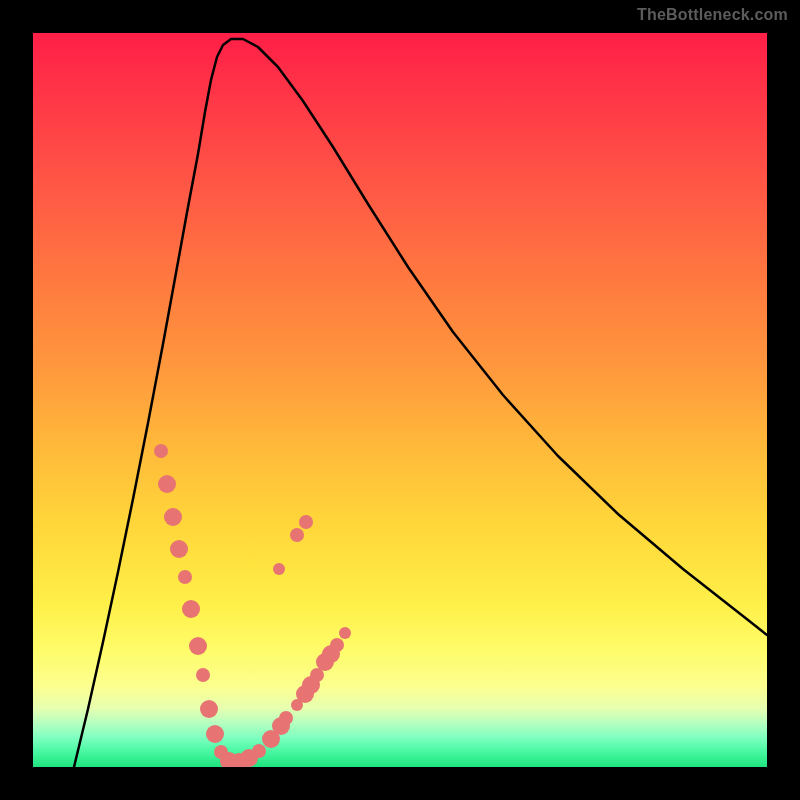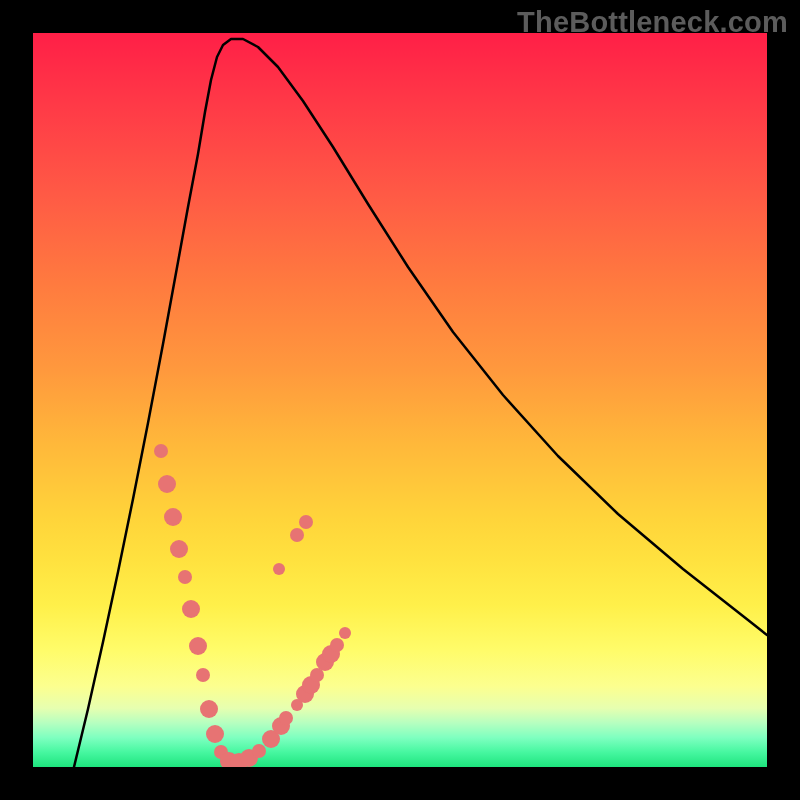--- a/index.html
+++ b/index.html
@@ -41,21 +41,21 @@
       #e6ffb0 92%,
       #b6ffc0 94%,
       #7effc0 96%,
       #46f7a0 98%,
       #1ee47e 100%);
   }
   .watermark {
     position: absolute;
     top: 6px;
     right: 12px;
-    font-size: 29px;
+    font-size: 16px;
     font-weight: 600;
     color: #5c5c5c;
     letter-spacing: 0.2px;
     user-select: none;
   }
   svg {
     position: absolute;
     left: 0;
     top: 0;
   }

